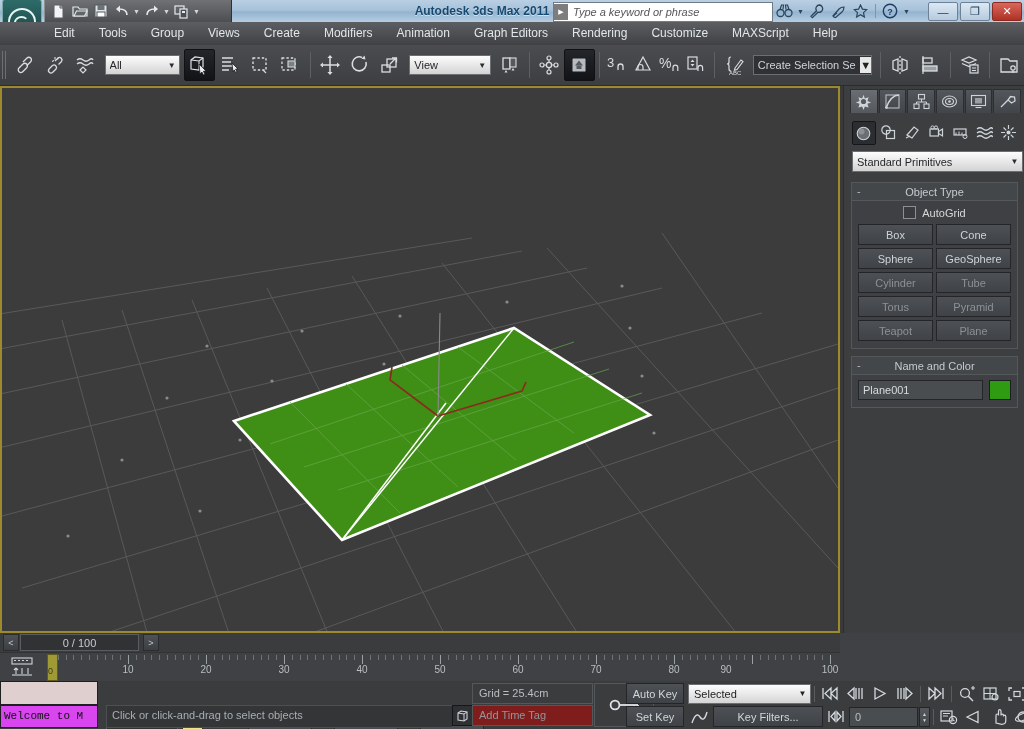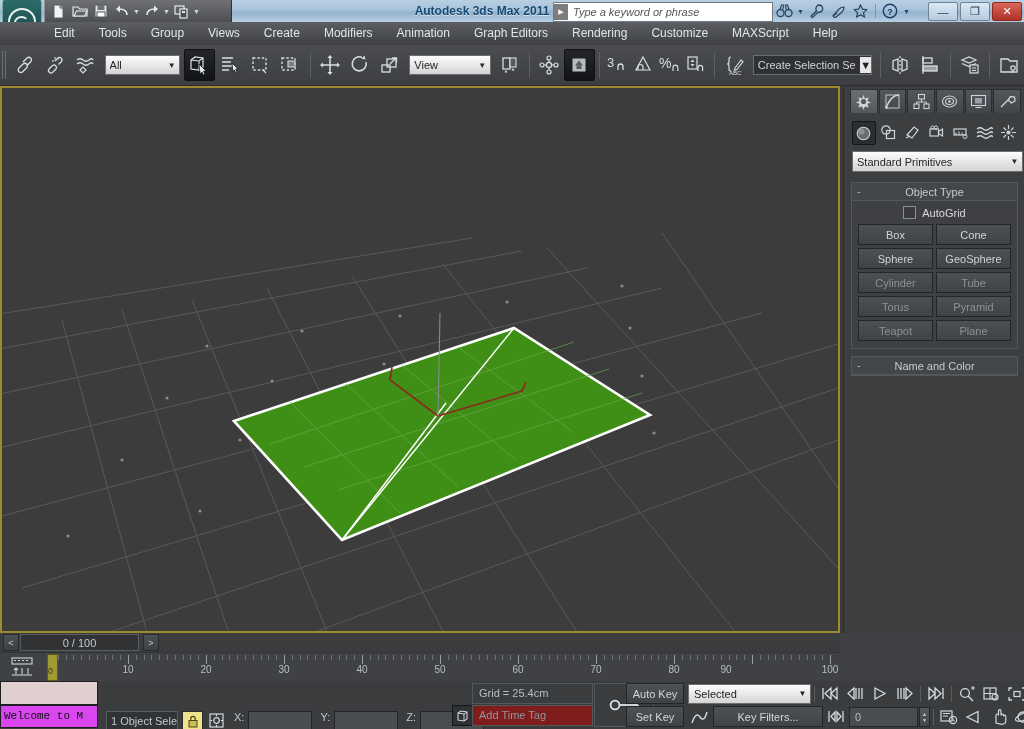--- a/index.html
+++ b/index.html
@@ -745,20 +745,26 @@
             <div class="obj-btn dim">Teapot</div>
             <div class="obj-btn dim">Plane</div>
           </div>
       </div>
     </div>
 
     <div class="rollout" style="margin-top:7px;">
       <div class="rollout-head">
         <span class="minus">-</span>
         <span>Name and Color</span>
+      </div>
+      <div class="rollout-body">
+        <div class="namerow">
+          <div class="nameinput">Plane001</div>
+          <div class="swatch" id="color-swatch" style="background: rgb(46, 155, 18);"></div>
+        </div>
       </div>
     </div>
   </div>
 
   <div class="timeslider">
     <div class="ts-arrow">&lt;</div>
     <div class="ts-field">0 / 100</div>
     <div class="ts-arrow">&gt;</div>
   </div>
 
@@ -915,20 +921,21 @@
           </svg>
       </div>
       <span class="coordlbl">X:</span>
       <div class="coordfield"></div>
       <span class="coordlbl">Y:</span>
       <div class="coordfield"></div>
       <span class="coordlbl">Z:</span>
       <div class="coordfield"></div>
     </div>
 
+    <div class="promptline">Click or click-and-drag to select objects</div>
 
     <div class="sel-cube">
       <svg width="14" height="14" viewBox="0 0 14 14">
           <path d="M2 4l3-2 6 1v7l-3 2-6-1z" fill="none" stroke="#cfd4d9" stroke-width="1.1"></path>
           <path d="M2 4l6 1 3-2M8 5v7" fill="none" stroke="#cfd4d9" stroke-width="1"></path>
         </svg>
     </div>
 
     <div class="gridbox">Grid = 25.4cm</div>
     <div class="timetag">Add Time Tag</div>

